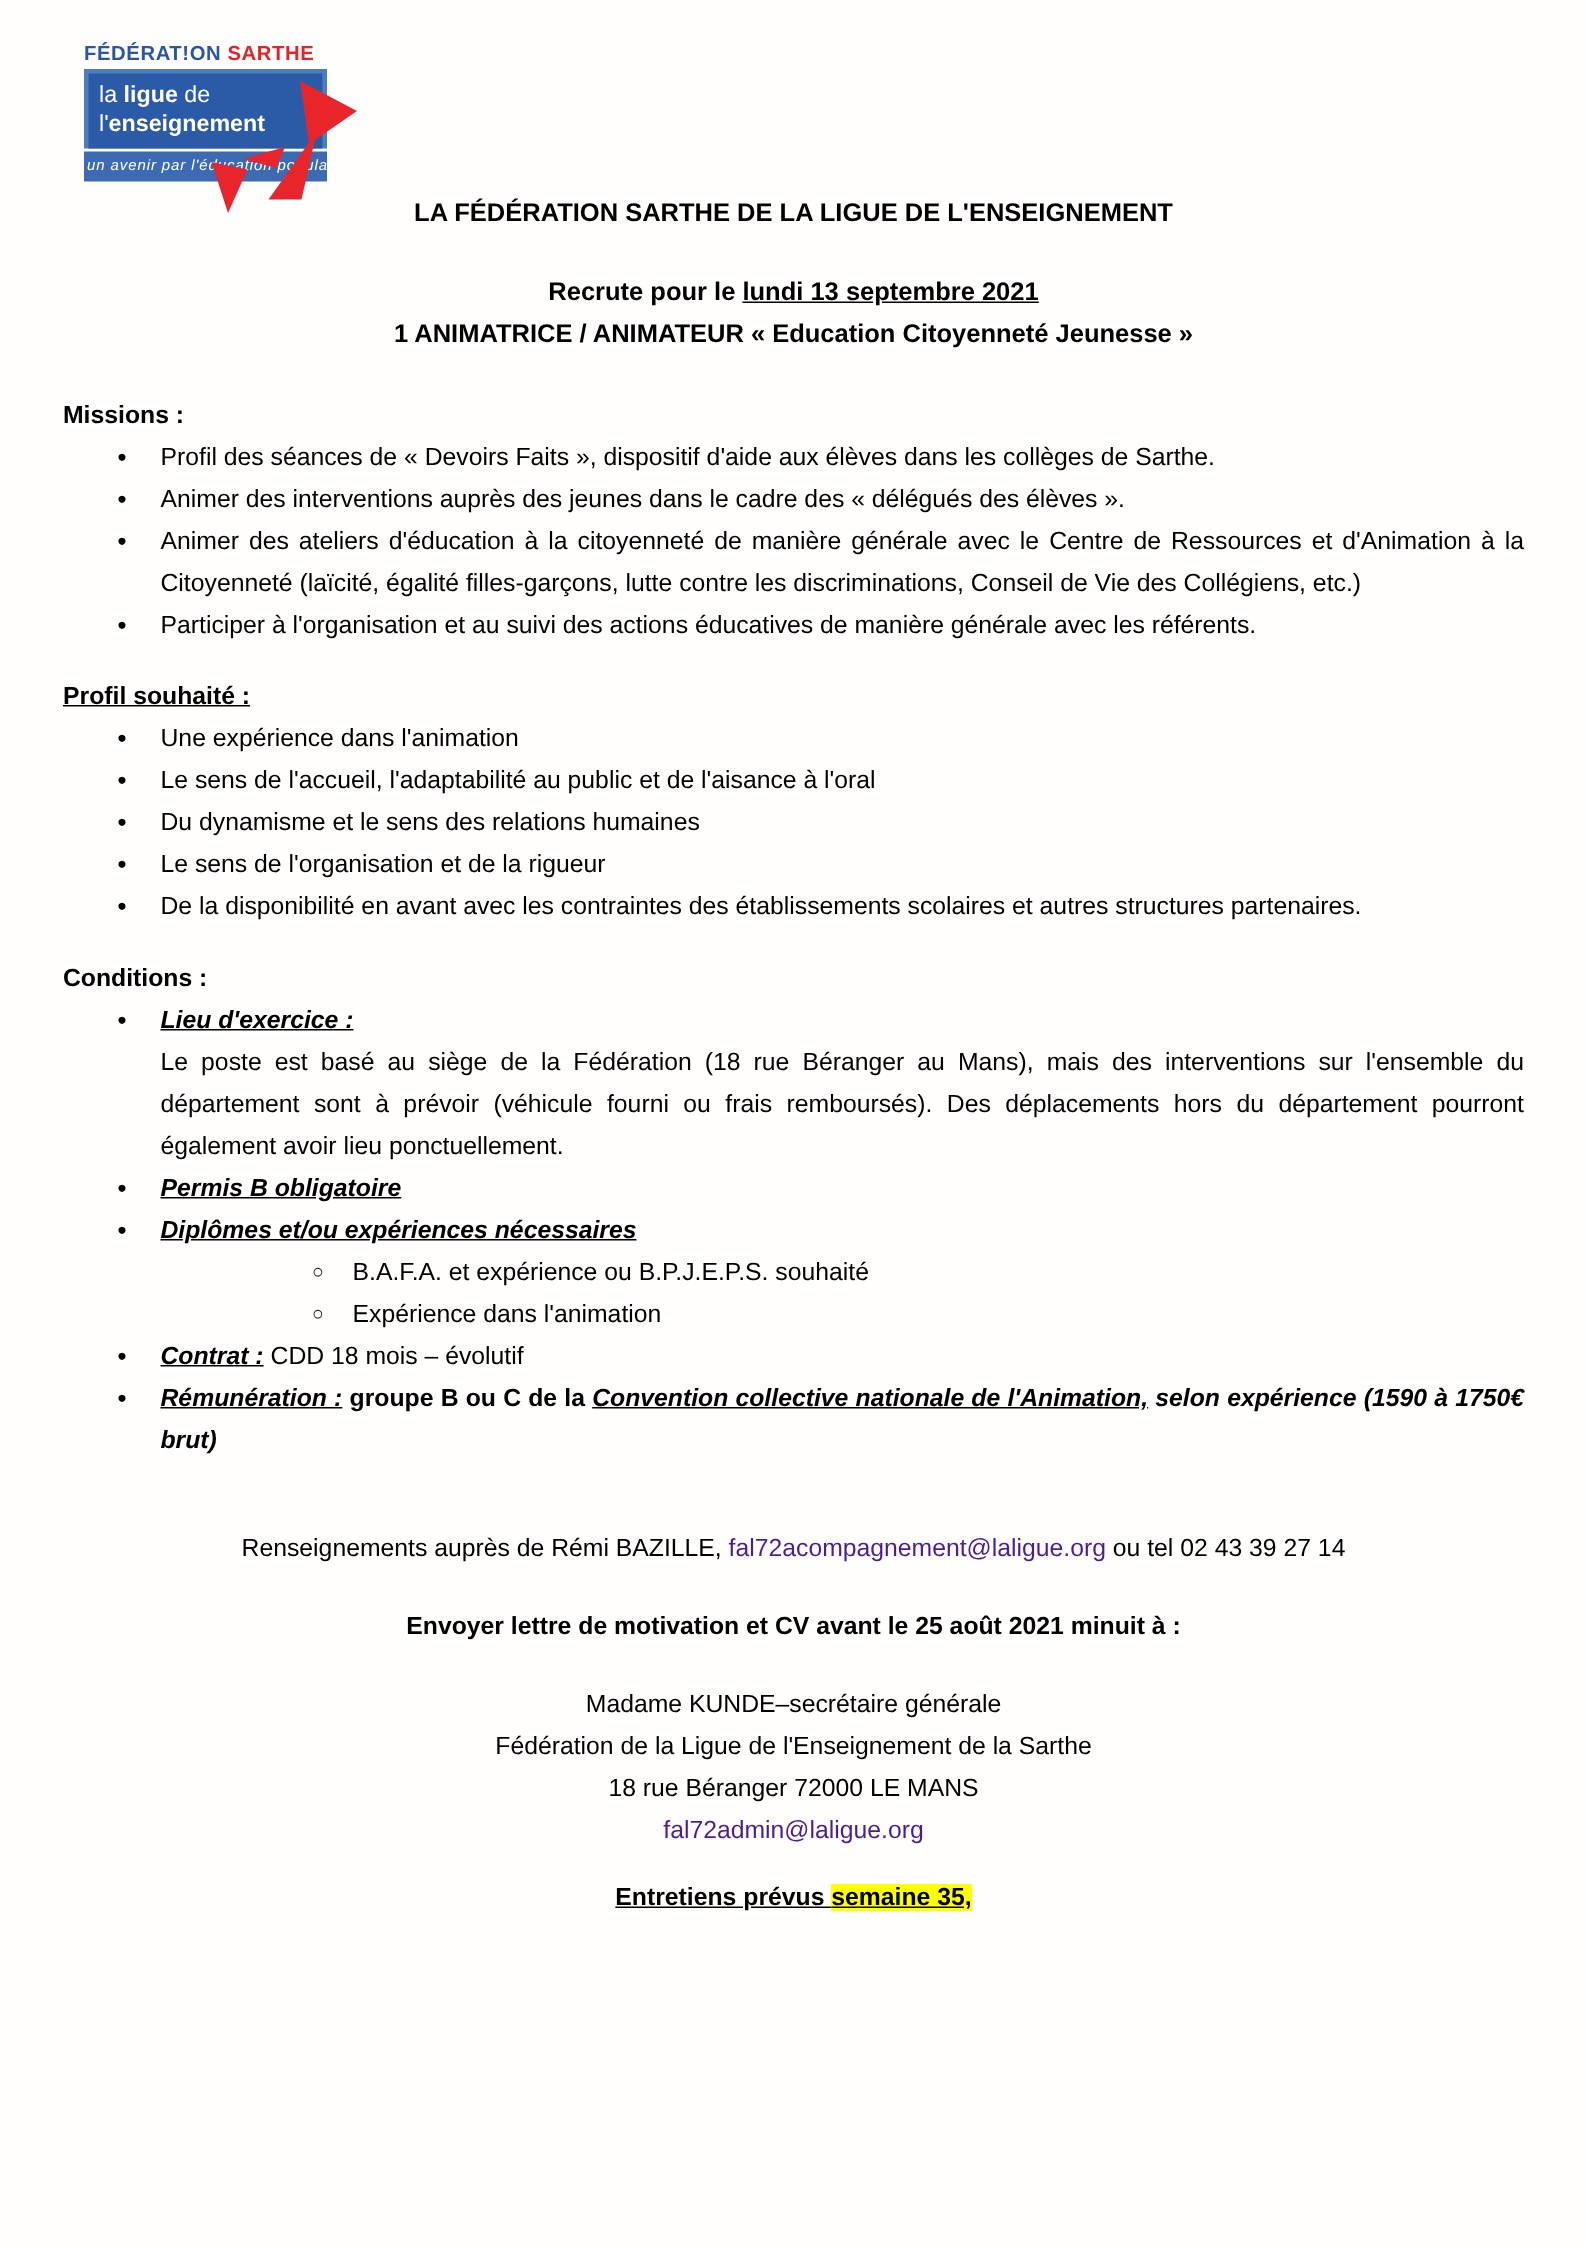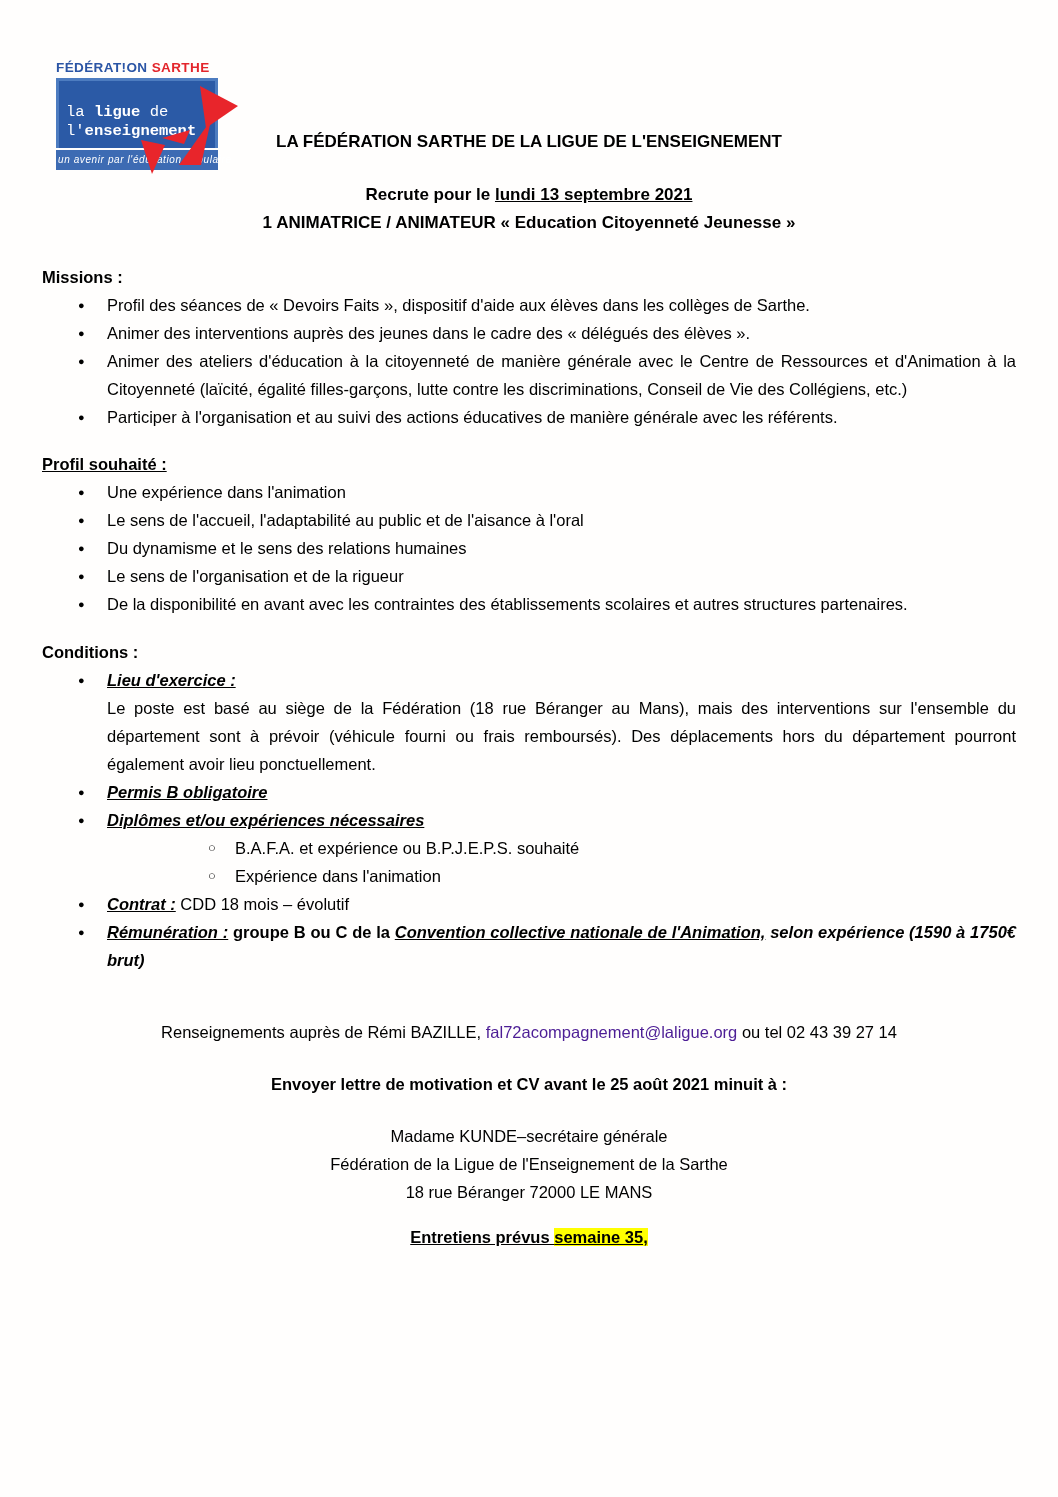--- a/index.html
+++ b/index.html
@@ -1,26 +1,26 @@
 <!DOCTYPE html>
 <html><head>
 <meta charset="utf-8">
 <style>
   html,body{margin:0;padding:0;background:#888;}
   .page{
     width:1058px;height:1497px;background:#fffefd;position:relative;overflow:hidden;
     font-family:"Liberation Sans","DejaVu Sans",sans-serif;color:#000;margin:0 auto;
   }
   
-  .logo{position:absolute;left:56px;top:60px;width:162px;}
+  .logo{position:absolute;left:56px;top:28px;width:162px;}
   .logo-top{font-size:13.5px;font-weight:bold;letter-spacing:.4px;margin-bottom:3px;white-space:nowrap;}
   .logo-fed{color:#2b55a5;}
   .logo-sarthe{color:#e3252b;}
   .logo-box{background:#4d7cc0;padding:3px 3px 0 3px;}
-  .logo-inner{background:#2b5aa6;color:#fff;font-size:15.5px;line-height:19px;padding:22px 7px 7px;font-family:Liberation Mono, monospace;}
+  .logo-inner{background:#2b5aa6;color:#fff;font-size:15.5px;line-height:19px;padding:5px 7px 7px;}
   .logo-inner b{font-weight:bold;}
   .logo-strip{background:#3d6bb3;color:#fff;font-size:10px;font-style:italic;
     padding:4px 2px 5px;margin-top:2px;text-align:center;letter-spacing:.6px;white-space:nowrap;}
   .logo-arrow{position:absolute;left:78px;top:18px;width:110px;height:110px;pointer-events:none;}
   
   .header{padding-top:128px;text-align:center;font-weight:bold;font-size:17px;line-height:28px;}
   .recruit{margin-top:25px;}
   .u{text-decoration:underline;}
   
   .doc{padding:0 42px;font-size:16.5px;line-height:28px;}
@@ -163,20 +163,21 @@
     <div class="contact">
       <span>Renseignements auprès de Rémi BAZILLE, </span><a class="link">fal72acompagnement@laligue.org</a><span> ou tel 02 43 39 27 14</span>
     </div>
 
     <div class="apply-deadline">Envoyer lettre de motivation et CV avant le 25 août 2021 minuit à :</div>
 
     <div class="address">
       <div>Madame KUNDE–secrétaire générale</div>
       <div>Fédération de la Ligue de l'Enseignement de la Sarthe</div>
       <div>18 rue Béranger 72000 LE MANS</div>
+      <div><a class="link">fal72admin@laligue.org</a></div>
     </div>
 
     <div class="interview">
       <span>Entretiens prévus </span><span class="hl">semaine 35,</span>
     </div>
 
   </div>
 </div>
 
 </body></html>

